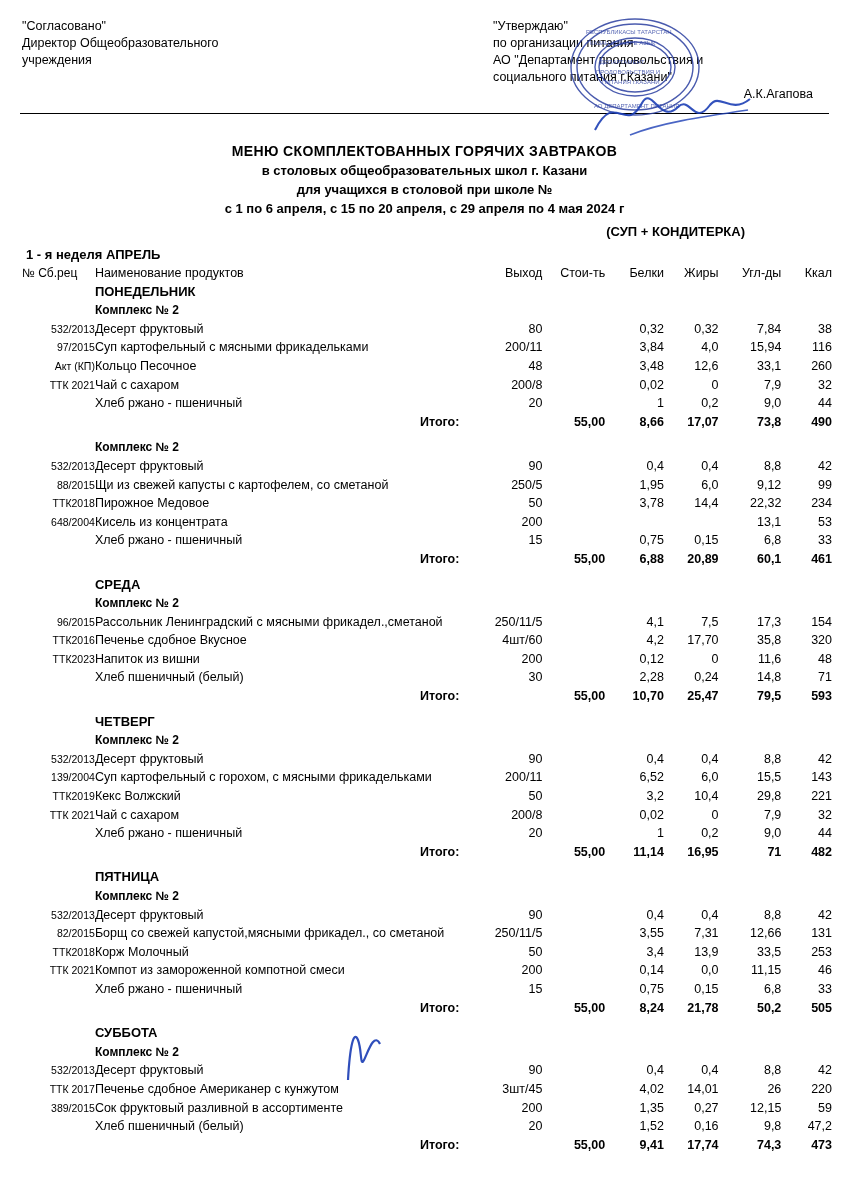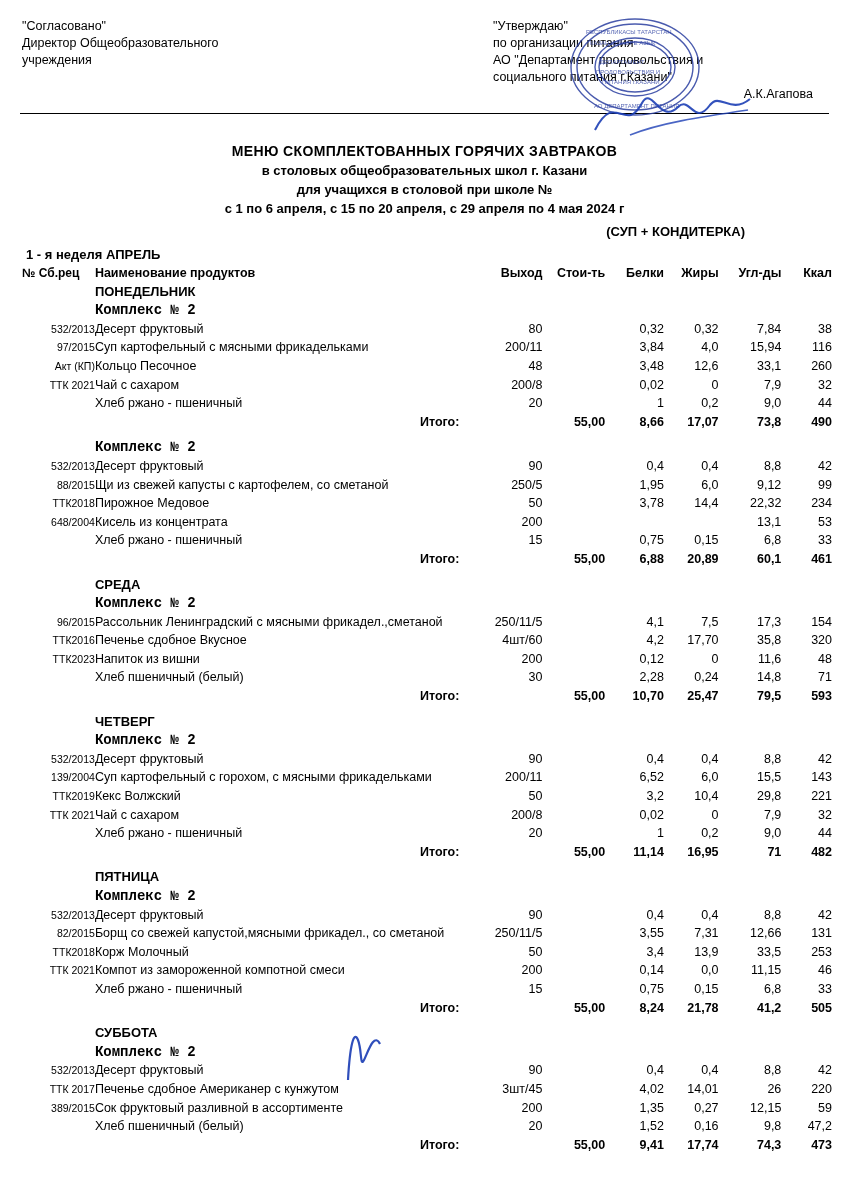--- a/index.html
+++ b/index.html
@@ -98,21 +98,21 @@
     margin-left: 22px;
     border-collapse: collapse;
     font-size: 12.5px;
   }
   table.menu td, table.menu th {
     padding: 0;
     vertical-align: baseline;
     line-height: 18.6px;
   }
   th {
-    font-weight: bold;
+    font-weight: normal;
     font-size: 12.5px;
     text-align: left;
     padding-bottom: 1px;
   }
   .c-code  { width: 72px; font-size: 10.5px; text-align: right; padding-right: 6px; white-space: nowrap;}
   .c-name  { width: 360px; }
   .c-out   { width: 82px;  text-align: right; padding-right: 12px;}
   .c-price { width: 62px;  text-align: right; padding-right: 6px;}
   .c-prot  { width: 58px;  text-align: right; padding-right: 6px;}
   .c-fat   { width: 54px;  text-align: right; padding-right: 6px;}
@@ -123,22 +123,21 @@
   th.c-out, th.c-price, th.c-prot, th.c-fat, th.c-carb, th.c-kcal { text-align: right; }
   th.c-out { padding-right: 10px; }
 
   .day-name {
     font-weight: bold;
     font-size: 13px;
     padding-top: 9px;
   }
   .complex {
     font-weight: bold;
-    font-size: 14px;
-    font-family: Liberation Mono, monospace;
+    font-size: 12px;
   }
   .total-label {
     text-align: right;
     font-weight: bold;
     padding-right: 16px;
   }
   .total-row td { font-weight: bold; }
   .spacer td { height: 7px; line-height: 7px; font-size: 1px; }
   .name-sig {
     position: absolute;
@@ -554,21 +553,21 @@
           <td class="c-carb">6,8</td>
           <td class="c-kcal">33</td>
         </tr>
         <tr class="total-row">
           <td class="c-code"></td>
           <td class="c-name total-label">Итого:</td>
           <td class="c-out"></td>
           <td class="c-price">55,00</td>
           <td class="c-prot">8,24</td>
           <td class="c-fat">21,78</td>
-          <td class="c-carb">41,2</td>
+          <td class="c-carb">50,2</td>
           <td class="c-kcal">505</td>
         </tr>
         <tr class="spacer">
           <td colspan="8"></td>
         </tr>
         <tr>
           <td class="c-code"></td>
           <td class="c-name day-name">СУББОТА</td>
           <td colspan="6"></td>
         </tr>

